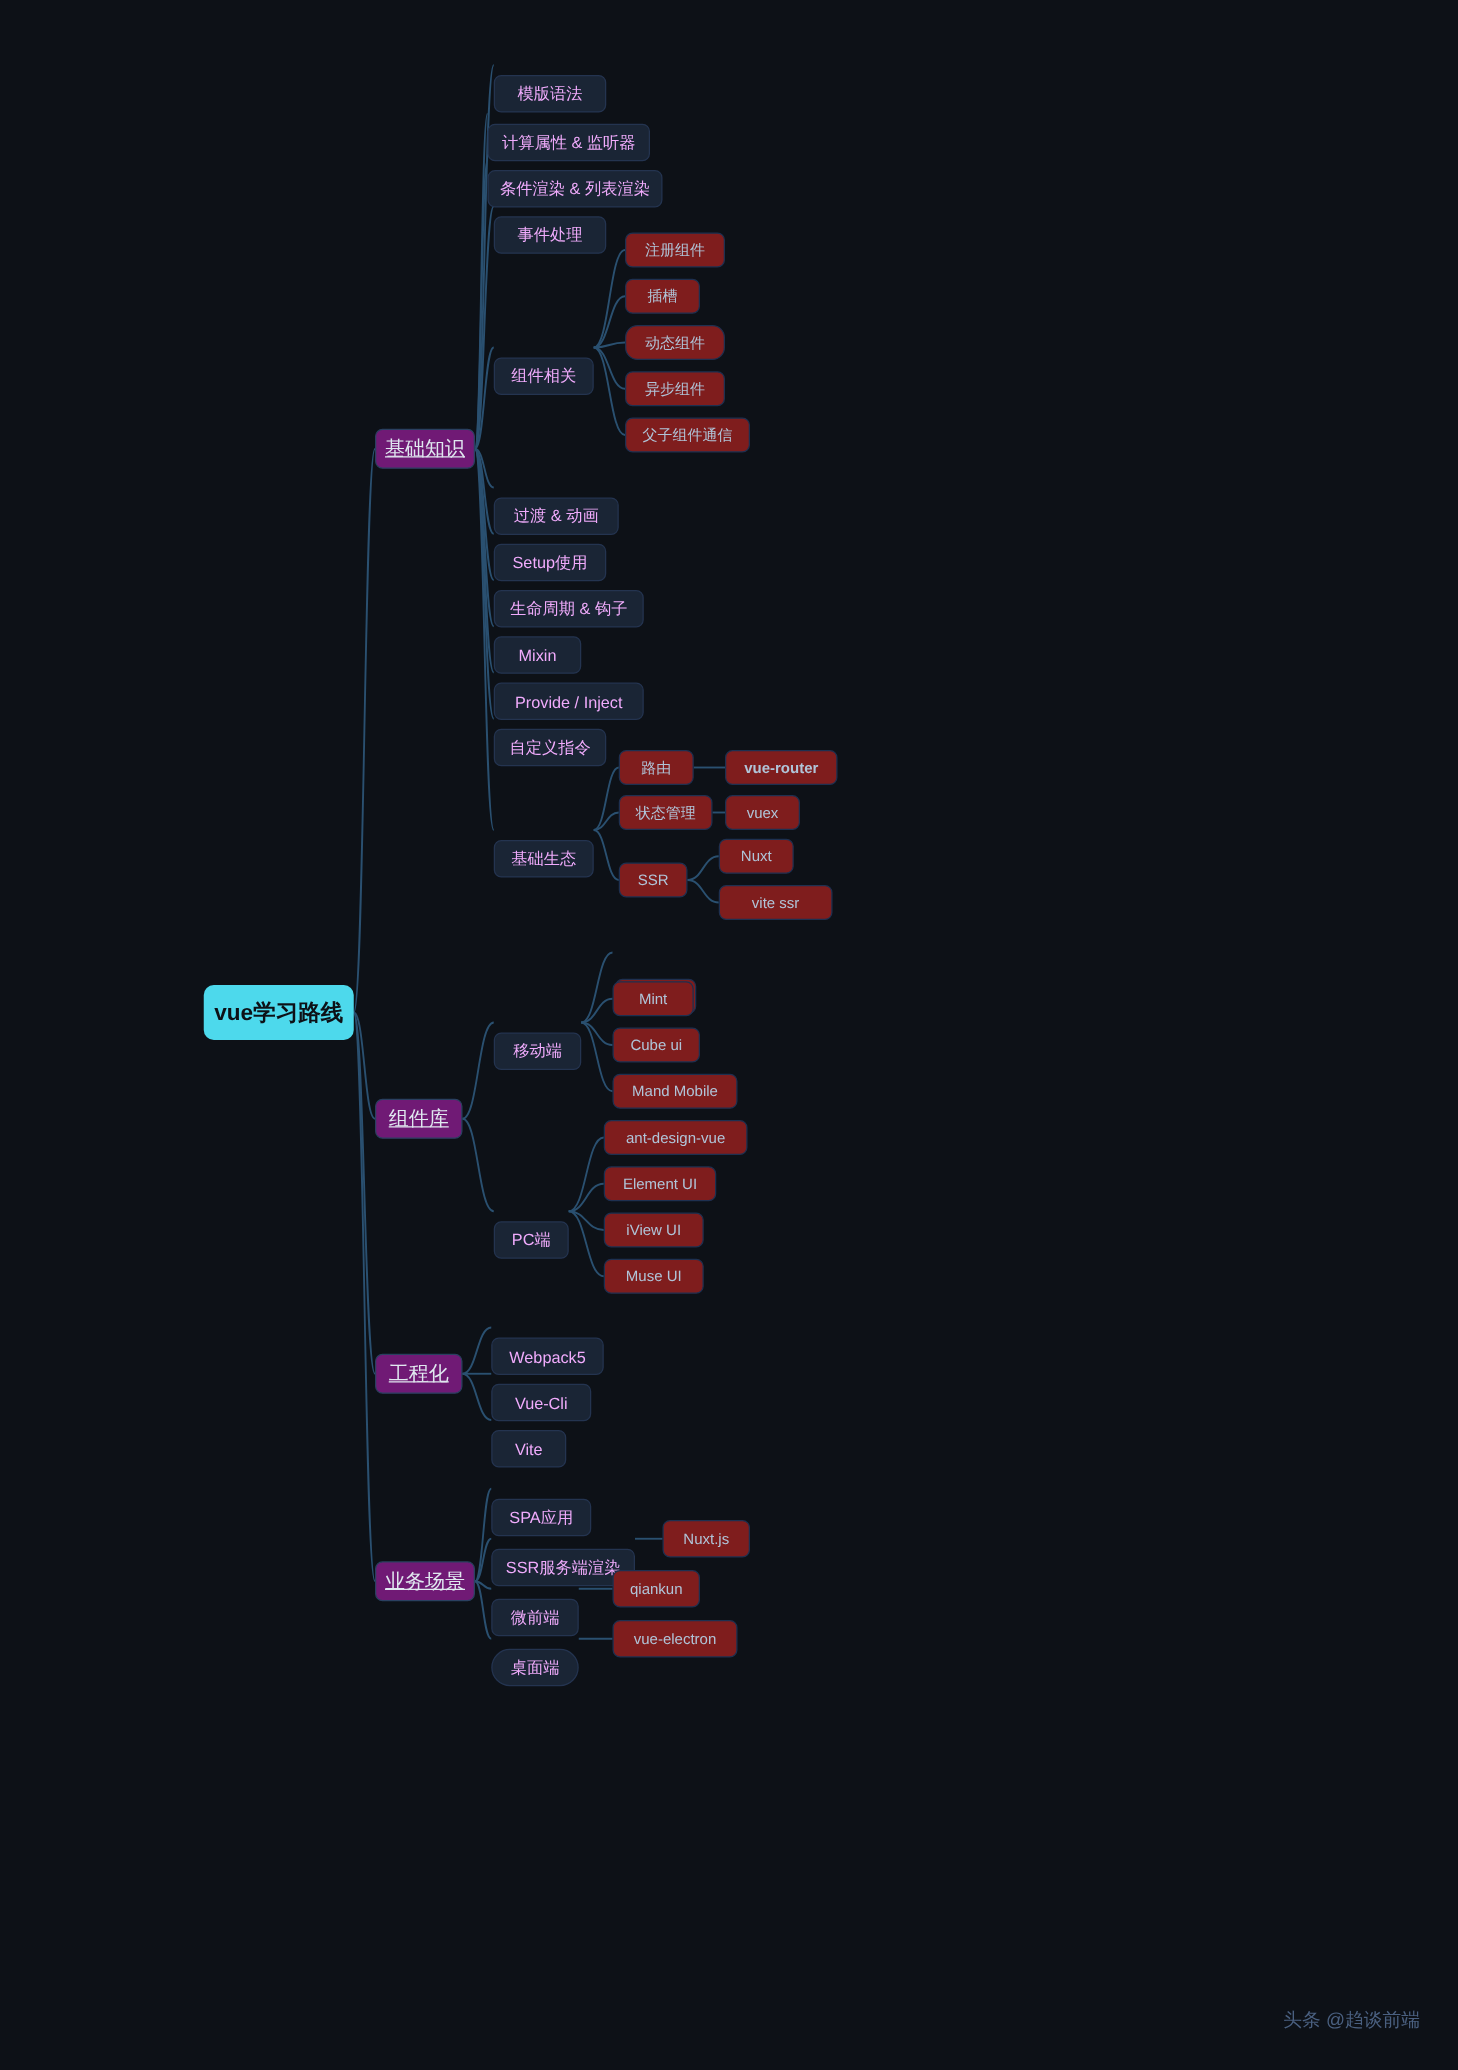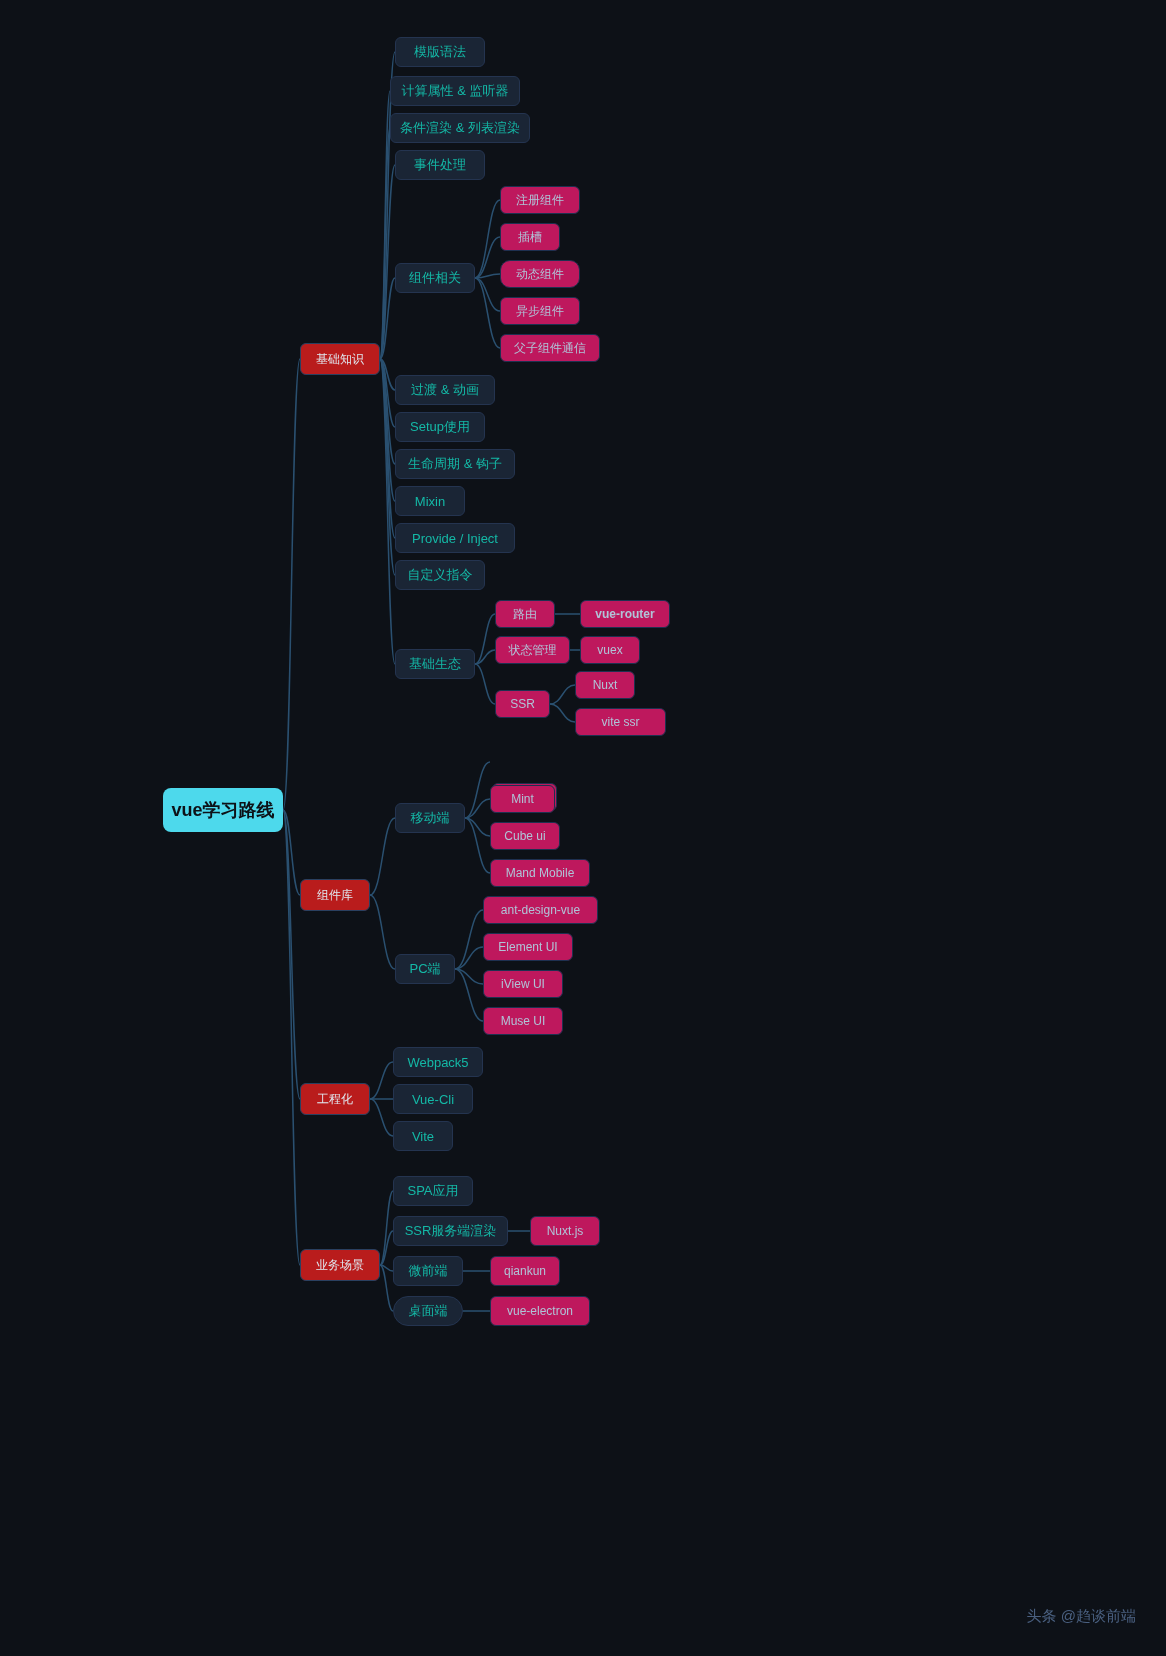--- a/index.html
+++ b/index.html
@@ -36,35 +36,37 @@
     }
     .node-root {
       background: #4dd9ec;
       color: #0d1117;
       font-size: 18px;
       font-weight: 700;
       border-radius: 8px;
       padding: 12px 18px;
     }
     .node-l1 {
-      background: #b91c1c;
+      background: #701a75;
       color: #e0e8f0;
       border: 1px solid #2a4060;
       padding: 7px 14px;
-      font-size: 12px;
+      font-size: 16px;
+      text-decoration: underline;
     }
     .node-l2 {
       background: #1a2535;
-      color: #14b8a6;
+      color: #f0abfc;
       border: 1px solid #243450;
       padding: 6px 12px;
       font-size: 13px;
+      margin-top: 23px;
     }
     .node-l3 {
-      background: #be185d;
+      background: #7f1d1d;
       color: #b0c4d8;
       border: 1px solid #1e3050;
       padding: 5px 10px;
       font-size: 12px;
     }
     .watermark {
       position: absolute;
       bottom: 30px;
       right: 30px;
       color: #4a6080;

